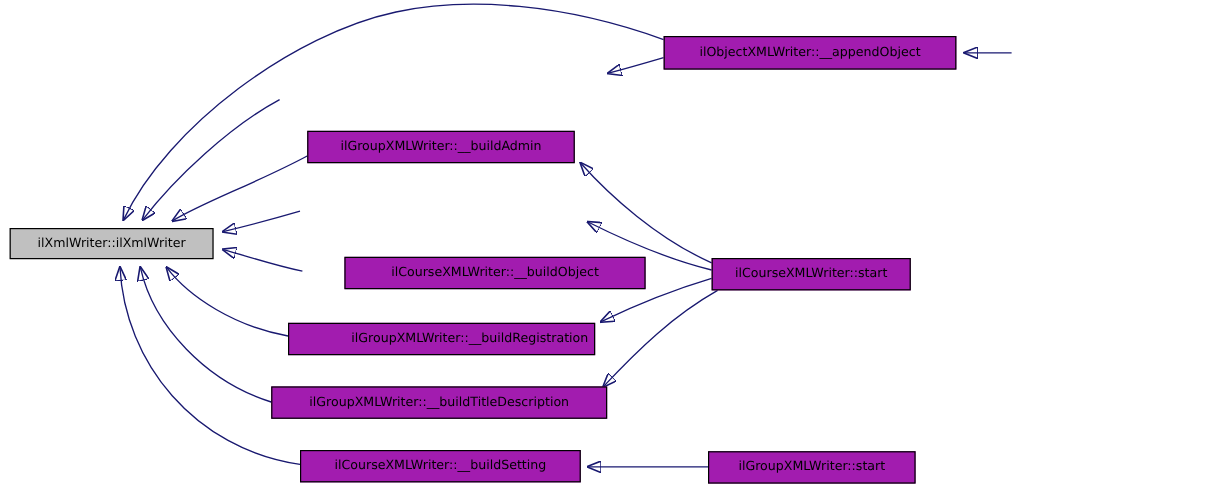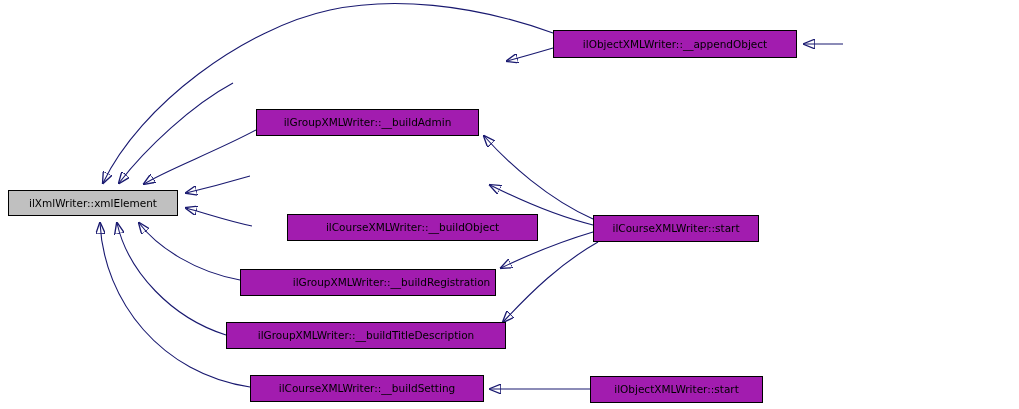--- a/index.html
+++ b/index.html
@@ -66,34 +66,34 @@
     <path d="M 250 387 C 162 374, 104 302, 100 223" marker-end="url(#arrow)"></path>
     <path d="M 843 44 L 804 44" marker-end="url(#arrow)"></path>
     <path d="M 553 48 C 536 53, 522 57, 507 61" marker-end="url(#arrow)"></path>
     <path d="M 593 219 C 548 199, 508 163, 484 136" marker-end="url(#arrow)"></path>
     <path d="M 593 225 C 556 216, 522 201, 490 185" marker-end="url(#arrow)"></path>
     <path d="M 593 232 C 556 243, 526 256, 501 268" marker-end="url(#arrow)"></path>
     <path d="M 598 242 C 561 263, 532 291, 503 322" marker-end="url(#arrow)"></path>
     <path d="M 590 389 L 490 389" marker-end="url(#arrow)"></path>
   </svg>
 
-  <div class="node main" style="left:8px; top:190px; width:170px; height:26px; line-height:24px;">ilXmlWriter::xmlElement</div>
+  <div class="node main" style="left:8px; top:190px; width:170px; height:26px; line-height:24px;">ilXmlWriter::ilXmlWriter</div>
 
 
   <div class="node" style="left:553px; top:30px; width:244px; height:28px; line-height:26px;">ilObjectXMLWriter::__appendObject</div>
 
 
   <div class="node" style="left:256px; top:109px; width:223px; height:27px;">ilGroupXMLWriter::__buildAdmin</div>
 
 
   <div class="node" style="left:247px; top:214px; width:251px; height:27px;margin-left:40px;">ilCourseXMLWriter::__buildObject</div>
 
   <div class="node" style="left:240px; top:269px; width:256px; height:27px;padding-left:47px;">ilGroupXMLWriter::__buildRegistration</div>
 
   <div class="node" style="left:226px; top:322px; width:280px; height:27px;">ilGroupXMLWriter::__buildTitleDescription</div>
 
   <div class="node" style="left:250px; top:375px; width:234px; height:27px;">ilCourseXMLWriter::__buildSetting</div>
 
   <div class="node" style="left:593px; top:215px; width:166px; height:27px;">ilCourseXMLWriter::start</div>
 
-  <div class="node" style="left:590px; top:376px; width:173px; height:27px;">ilObjectXMLWriter::start</div>
+  <div class="node" style="left:590px; top:376px; width:173px; height:27px;">ilGroupXMLWriter::start</div>
 
 </div>
 
 </body></html>

